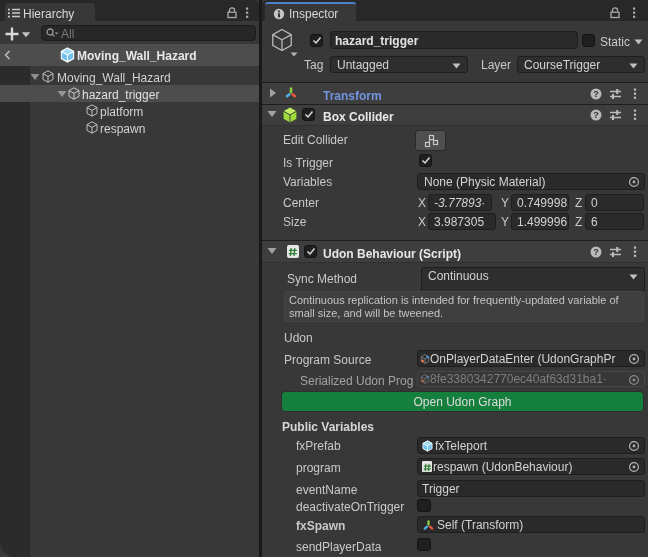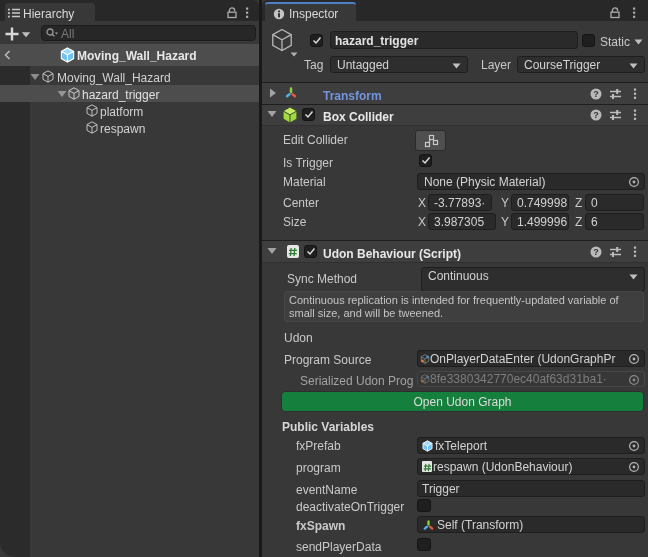--- a/index.html
+++ b/index.html
@@ -242,31 +242,31 @@
       <rect x="1.5" y="8.5" width="4" height="4" fill="#4D4D4D" stroke="#C8C8C8" stroke-width="1.2"></rect>
       <rect x="5.5" y="1.5" width="4" height="4" fill="#4D4D4D" stroke="#C8C8C8" stroke-width="1.2"></rect>
       <rect x="9.5" y="6.5" width="4" height="4" fill="#4D4D4D" stroke="#C8C8C8" stroke-width="1.2"></rect>
     </svg>
   </div>
   <div class="lbl" style="left:21px;top:156px;">Is Trigger</div>
   <div class="ab" style="left:157px;top:154px;width:13px;height:13px;background:#1F1F1F;border:1px solid #141414;border-radius:3px;box-sizing:border-box;"></div>
   <svg class="ab" style="left:159px;top:156px;" width="10" height="9" viewBox="0 0 10 9">
     <path d="M1.5,4.5 L4,7 L8.5,1.5" fill="none" stroke="#DADADA" stroke-width="1.5"></path>
   </svg>
-  <div class="lbl" style="left:21px;top:175px;">Material</div>
+  <div class="lbl" style="left:21px;top:175px;">Variables</div>
   <div class="fld" style="left:155px;top:173px;width:228px;height:17px;">
     <span style="position:absolute;left:6px;top:1px;">None (Physic Material)</span>
   </div>
   <svg class="ab" style="left:366px;top:176px;" width="12" height="12" viewBox="0 0 12 12">
     <circle cx="6" cy="6" r="4.4" fill="none" stroke="#B4B4B4" stroke-width="1.2"></circle>
     <circle cx="6" cy="6" r="1.4" fill="#B4B4B4"></circle>
   </svg>
   <div class="lbl" style="left:21px;top:196px;">Center</div>
   <div class="lbl" style="left:156px;top:196px;">X</div>
-  <div class="fld" style="left:166px;top:194px;width:64px;height:17px;">
+  <div class="fld" style="left:166px;top:194px;width:64px;height:17px;font-style:italic;">
         <span style="position:absolute;left:5px;top:1px;">-3.77893·</span>
       </div>
   <div class="lbl" style="left:239px;top:196px;">Y</div>
   <div class="fld" style="left:249px;top:194px;width:58px;height:17px;">
         <span style="position:absolute;left:5px;top:1px;">0.749998</span>
       </div>
   <div class="lbl" style="left:313px;top:196px;">Z</div>
   <div class="fld" style="left:323px;top:194px;width:59px;height:17px;">
         <span style="position:absolute;left:5px;top:1px;">0</span>
       </div>

